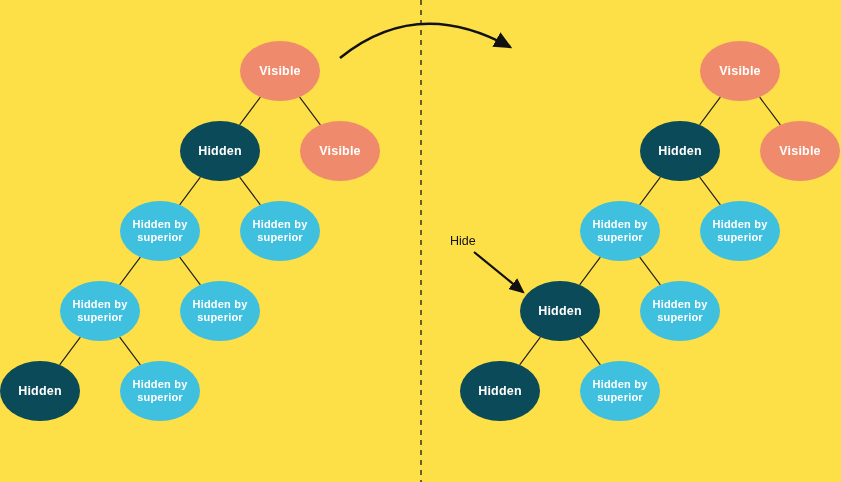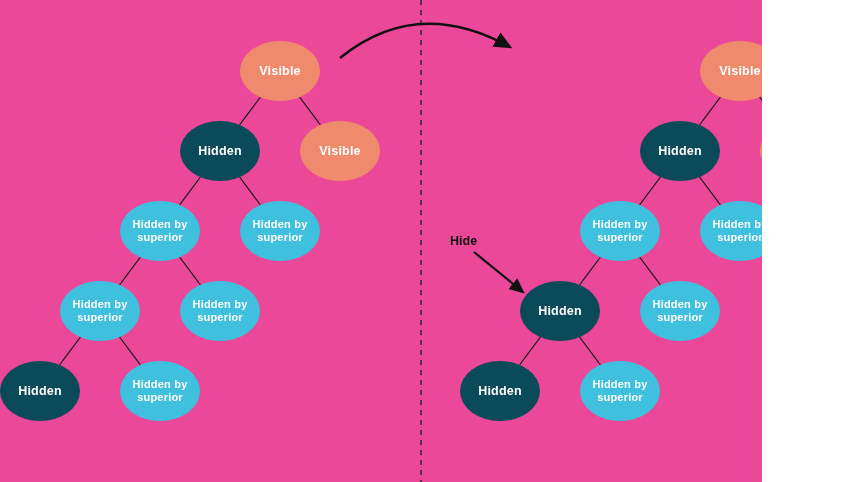--- a/index.html
+++ b/index.html
@@ -5,23 +5,23 @@
   html, body {
     margin: 0;
     padding: 0;
     background: #ffffff;
   }
   body {
     font-family: "Liberation Sans", sans-serif;
   }
   #canvas {
     position: relative;
-    width: 762px;
+    width: 841px;
     height: 482px;
-    background: #ec4899;
+    background: #fde047;
     overflow: hidden;
   }
   #edges-layer, #arrows-layer {
     position: absolute;
     left: 0;
     top: 0;
     width: 841px;
     height: 482px;
     pointer-events: none;
   }
@@ -45,21 +45,21 @@
   }
   .node-visible { background: #ef8b6c; }
   .node-hidden  { background: #0b4a59; }
   .node-hbs     { background: #3fc0de; }
   .size-1 { font-size: 12.5px; }
   .size-2 { font-size: 11px; text-align: center; }
   .annotation {
     position: absolute;
     font-size: 12.5px;
     color: #111111;
-    font-weight: bold;
+    font-weight: normal;
     white-space: nowrap;
   }
 </style>
 </head>
 <body>
 
 <div id="canvas">
 
   <svg id="edges-layer" viewBox="0 0 841 482" width="841" height="482">
       <line x1="260.39" y1="97.15" x2="239.61" y2="124.85" stroke="#1a1a1a" stroke-width="1.1"></line>

